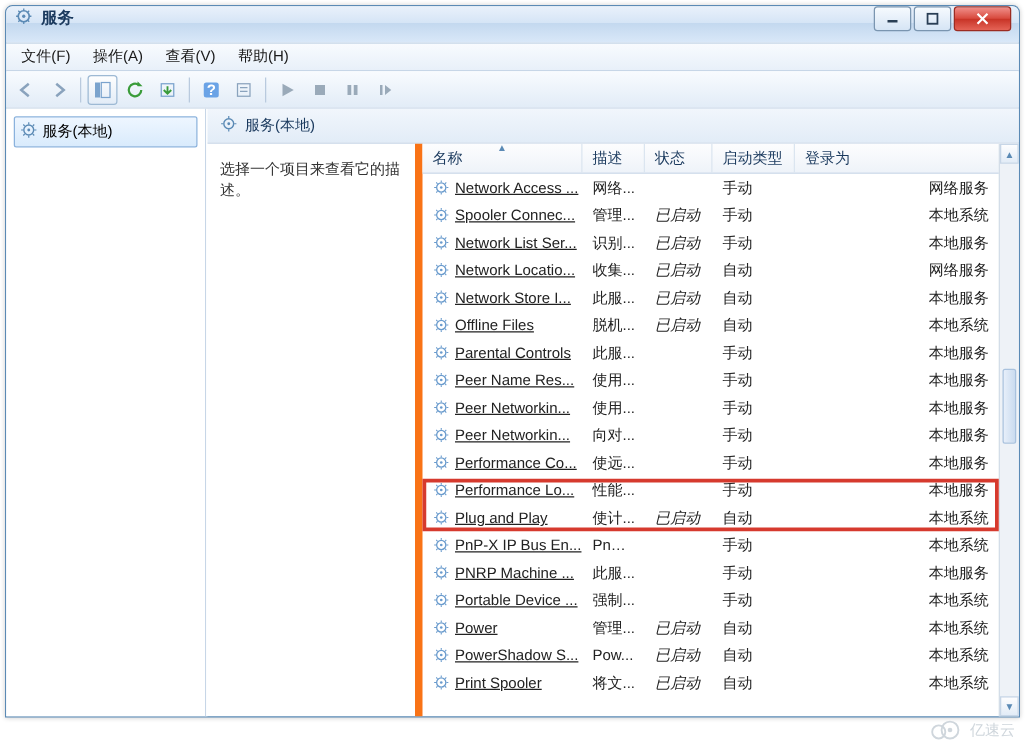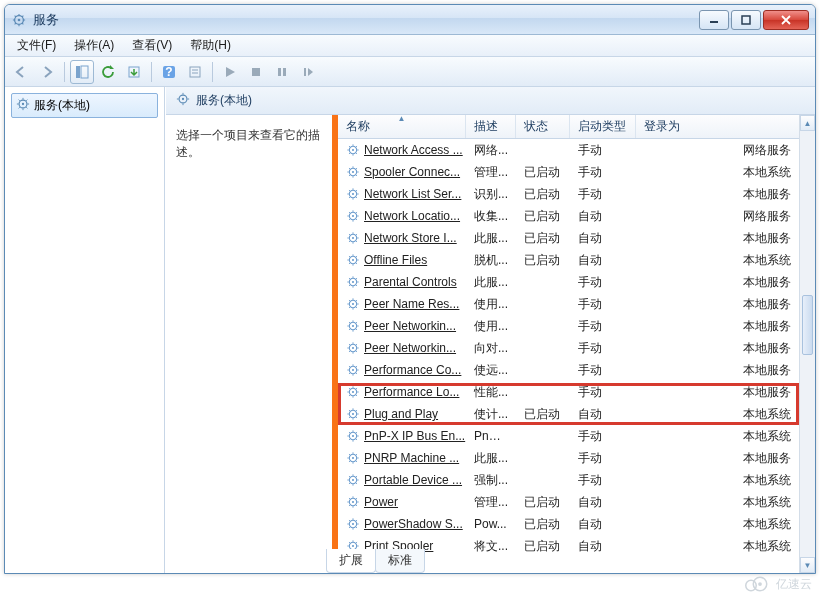--- a/index.html
+++ b/index.html
@@ -1,20 +1,20 @@
 <!DOCTYPE html>
 <html><head>
 <meta charset="utf-8">
 <style>
 * { box-sizing: border-box; margin: 0; padding: 0; font-family: "Microsoft YaHei", "Segoe UI", Tahoma, sans-serif; font-size: 12px; }
 body { background: #fff; width: 820px; height: 600px; position: relative; overflow: hidden; }
 
 
 .window { position: absolute; left: 4px; top: 4px; width: 812px; height: 570px; border: 1px solid #5b8ab5; border-radius: 6px 6px 0 0; background: #fff; box-shadow: 0 0 4px rgba(0,0,0,.2); }
-.titlebar { height: 30px; background: linear-gradient(#e9f1fb,#d6e5f6 45%,#c3d8ef 46%,#d9e8f8); border-radius: 5px 5px 0 0; display: flex; align-items: center; padding: 0 6px; border-bottom: 1px solid #9db9d4; }
+.titlebar { height: 30px; background: linear-gradient(#e9f1fb,#d6e5f6 45%,#c3d8ef 46%,#d9e8f8); border-radius: 5px 5px 0 0; display: flex; padding: 0 6px; border-bottom: 1px solid #9db9d4; font-weight: bold; }
 .titlebar .app-icon { width:16px; height:16px; margin-right:6px; display:flex; align-items:center; justify-content:center; }
 .titlebar .title { color:#1b3a5e; font-size:13px; flex:1; }
 .win-btns { display:flex; gap:2px; }
 .win-btn { width:30px; height:20px; border:1px solid #7a95b0; border-radius:3px; display:flex; align-items:center; justify-content:center; background:linear-gradient(#f6fafe,#d6e5f5); color:#2a3f55; cursor:default; }
 .win-btn.close { background:linear-gradient(#f08f8a,#d84a3e 48%,#c83427 52%,#e46356); border-color:#9c2c22; color:#fff; width:46px; }
 
 
 .menubar { height:22px; background:linear-gradient(#f8fbfe,#e8f0f9); border-bottom:1px solid #c7d6e7; display:flex; align-items:flex-end; padding:0 4px; gap:2px;}
 .menubar .mi { padding:2px 8px; color:#1a1a1a; cursor:default; }
 
@@ -37,21 +37,21 @@
 
 .list-head { height:24px; background:linear-gradient(#fdfdfe,#eef3f9); border-bottom:1px solid #c7d6e7; display:flex; align-items:center; }
 .list-head .col { padding:0 8px; height:100%; display:flex; align-items:center; border-right:1px solid #dbe5f0; color:#1b3a5e; position:relative;}
 .col-name { width:128px; } .col-desc{ width:50px;} .col-stat{ width:54px;} .col-start{width:66px;} .col-logon{flex:1;}
 .sort-arrow { position:absolute; top:-1px; left:50%; transform:translateX(-50%); font-size:8px; color:#5b8ab5;}
 
 
 .rows { position:absolute; top:24px; left:0; right:16px; bottom:0; overflow:hidden;}
 .row { height:22px; display:flex; align-items:center;}
 .row .c { padding:0 8px; overflow:hidden; white-space:nowrap; text-overflow:ellipsis; color:#222;}
-.row .c-name{ width:128px; display:flex; align-items:center; gap:4px;text-decoration:underline;} .row .c-desc{width:50px;} .row .c-stat{width:54px;} .row .c-start{width:66px;} .row .c-logon{flex:1;text-align:right;}
+.row .c-name{ width:128px; display:flex; align-items:center; gap:4px;text-decoration:underline;} .row .c-desc{width:50px;} .row .c-stat{width:54px;font-style:italic;} .row .c-start{width:66px;} .row .c-logon{flex:1;text-align:right;}
 .svc-icon{ width:14px; height:14px; flex-shrink:0;}
 .highlight { position:absolute; border:3px solid #d63a2e; pointer-events:none; z-index:5;}
 
 
 .vscroll { position:absolute; top:0; right:0; bottom:0; width:16px; background:#eef2f7; border-left:1px solid #d3dde8;}
 .vscroll .btn { height:16px; background:linear-gradient(#fdfdfe,#e2ecf7); border:1px solid #c7d6e7; display:flex; align-items:center; justify-content:center; color:#5b8ab5; font-size:8px;}
 .vscroll .thumb { position:absolute; left:2px; right:2px; background:linear-gradient(90deg,#e7effa,#cadbef); border:1px solid #a9c2de; border-radius:2px;}
 
 
 .tabs { position:absolute; left:160px; bottom:0; height:22px; display:flex; align-items:flex-end;}
@@ -487,24 +487,20 @@
               </div>
             </div>
           <div class="highlight" id="hl" style="left: 0px; right: 16px; top: 268px; height: 42px;"></div>
           <div class="vscroll">
             <div class="btn">▲</div>
             <div class="thumb" style="top:180px; height:60px;"></div>
             <div class="btn" style="position:absolute;bottom:0;left:0;right:0">▼</div>
           </div>
         </div>
       </div>
-      <div class="tabs">
-        <div class="tab active-tab"><span>扩展</span></div>
-        <div class="tab"><span>标准</span></div>
-      </div>
     </div>
   </div>
 </div>
 
 <div class="watermark">
   <svg viewBox="0 0 40 24">
       <circle cx="12" cy="14" r="7" fill="none" stroke="#cfd6dc" stroke-width="2"></circle>
       <circle cx="24" cy="12" r="9" fill="none" stroke="#cfd6dc" stroke-width="2"></circle>
       <circle cx="24" cy="12" r="2.5" fill="#cfd6dc"></circle>
     </svg>

